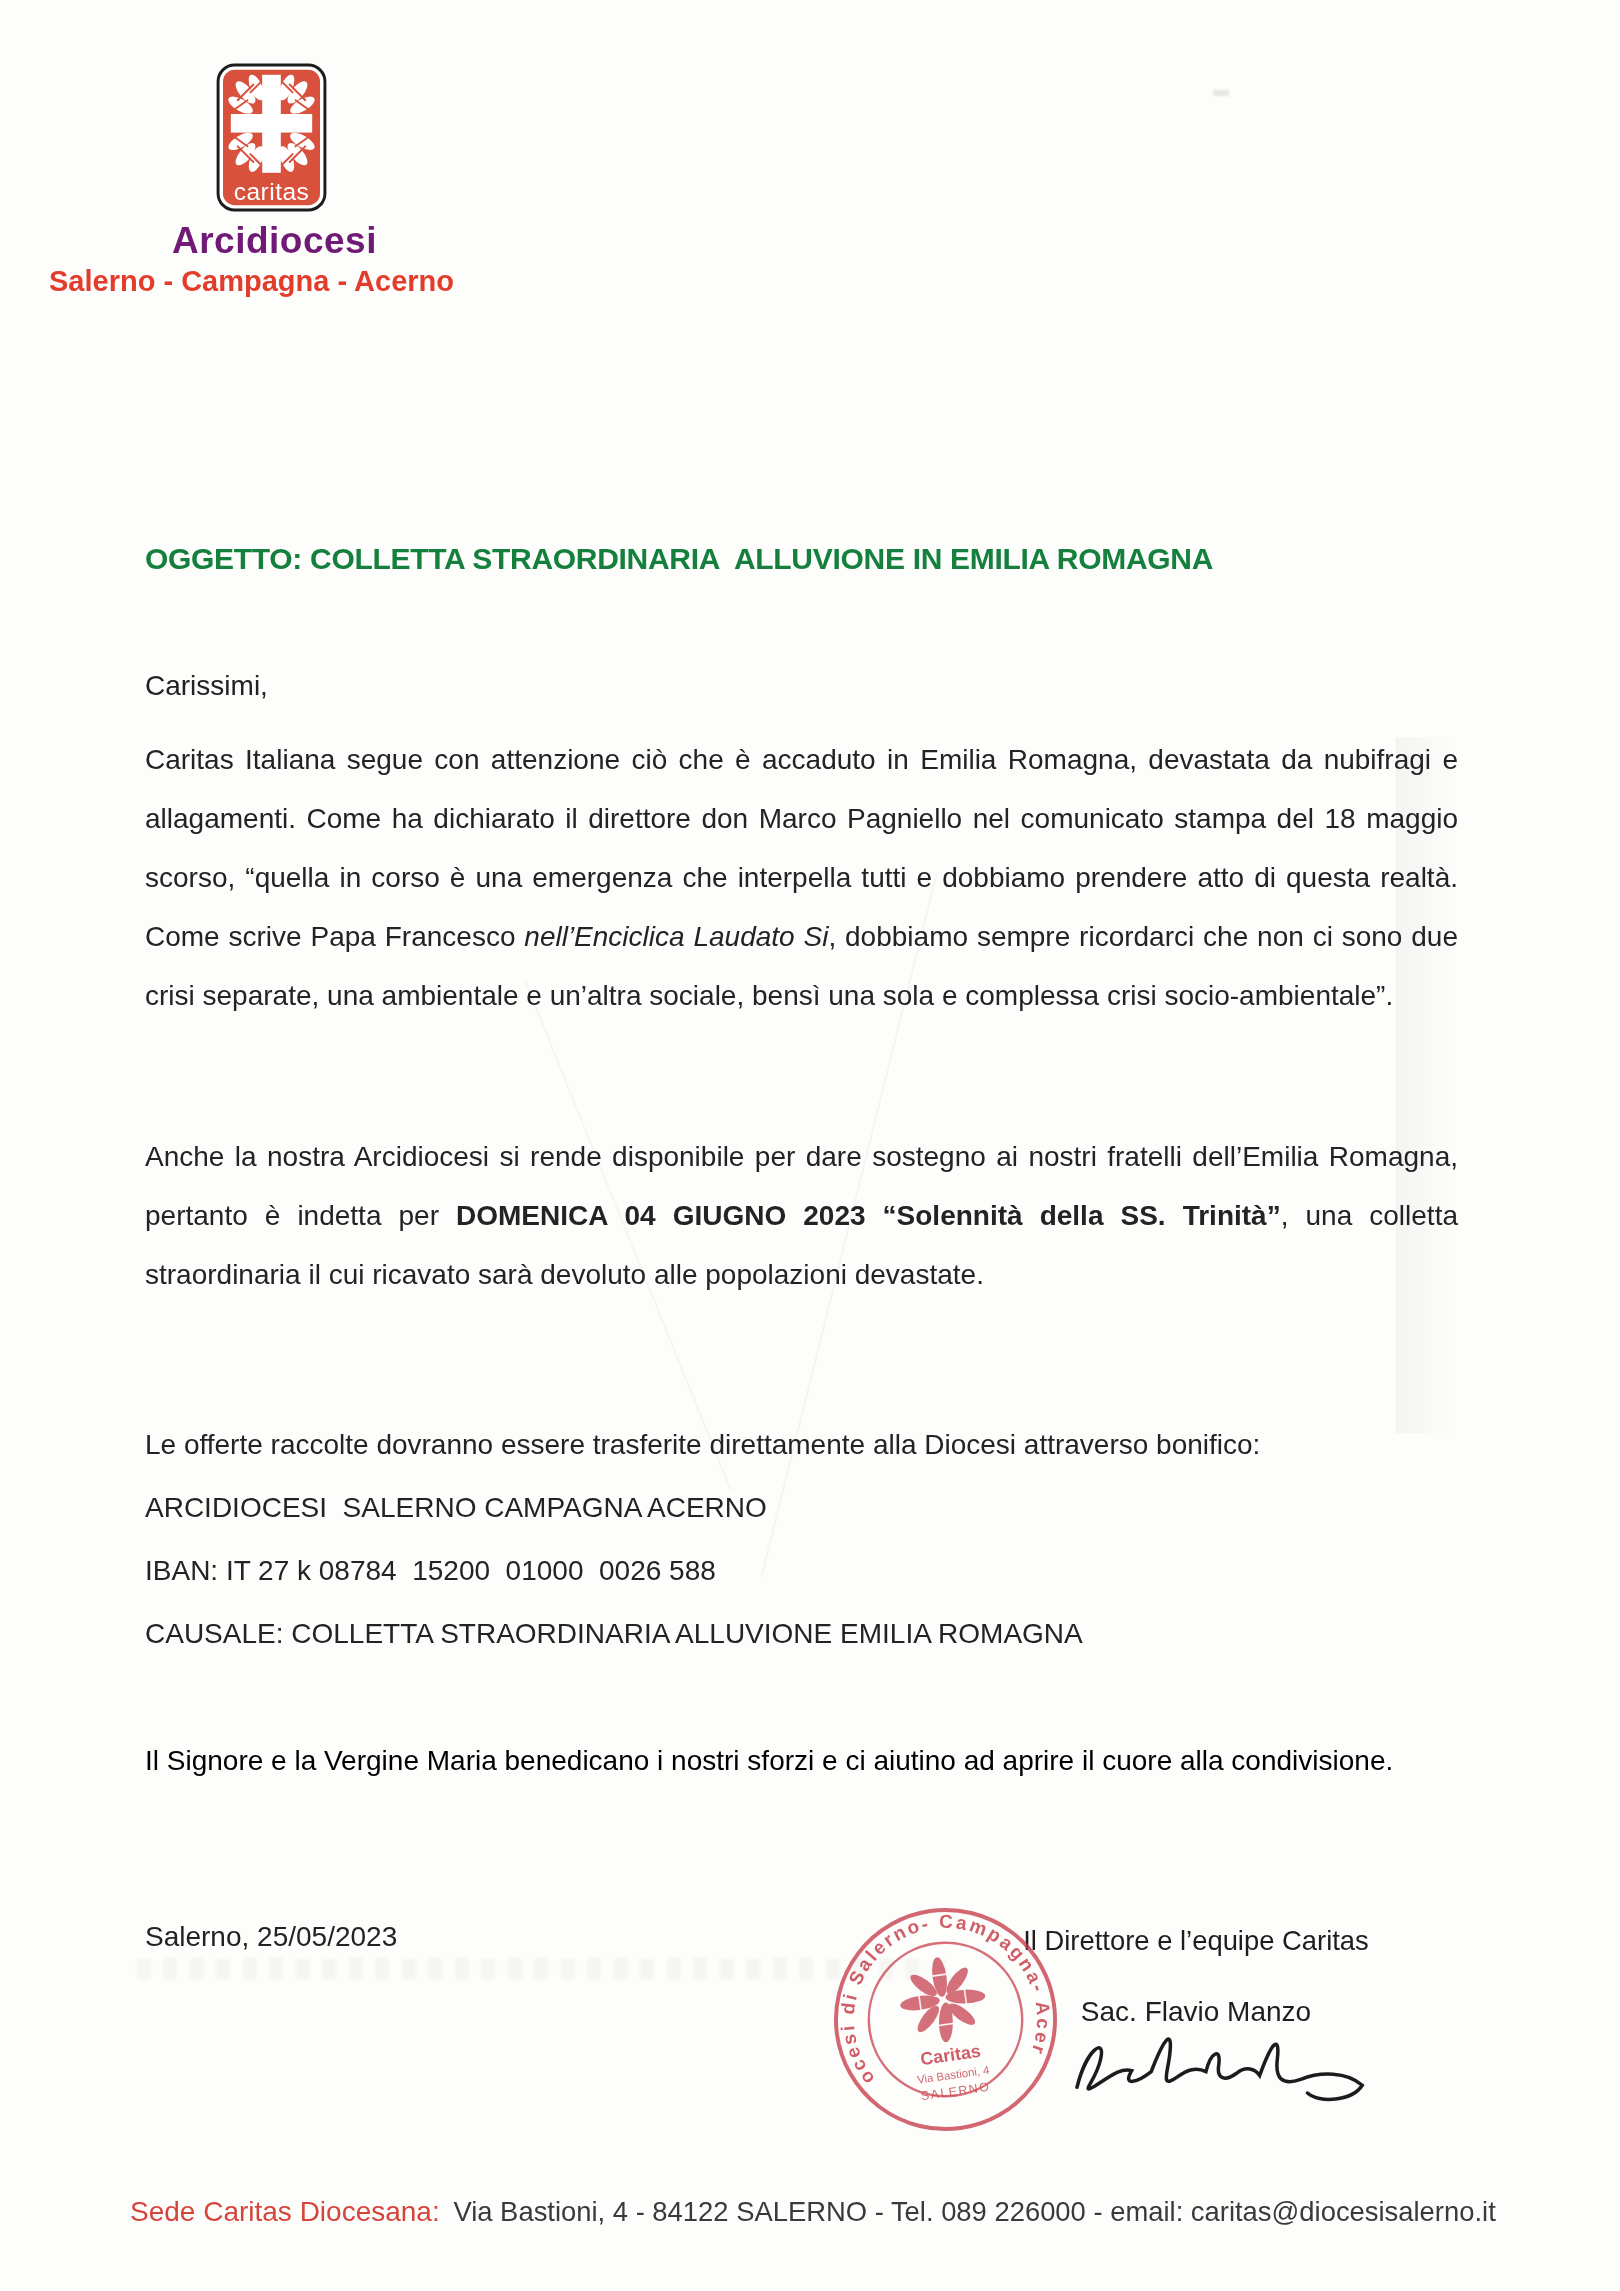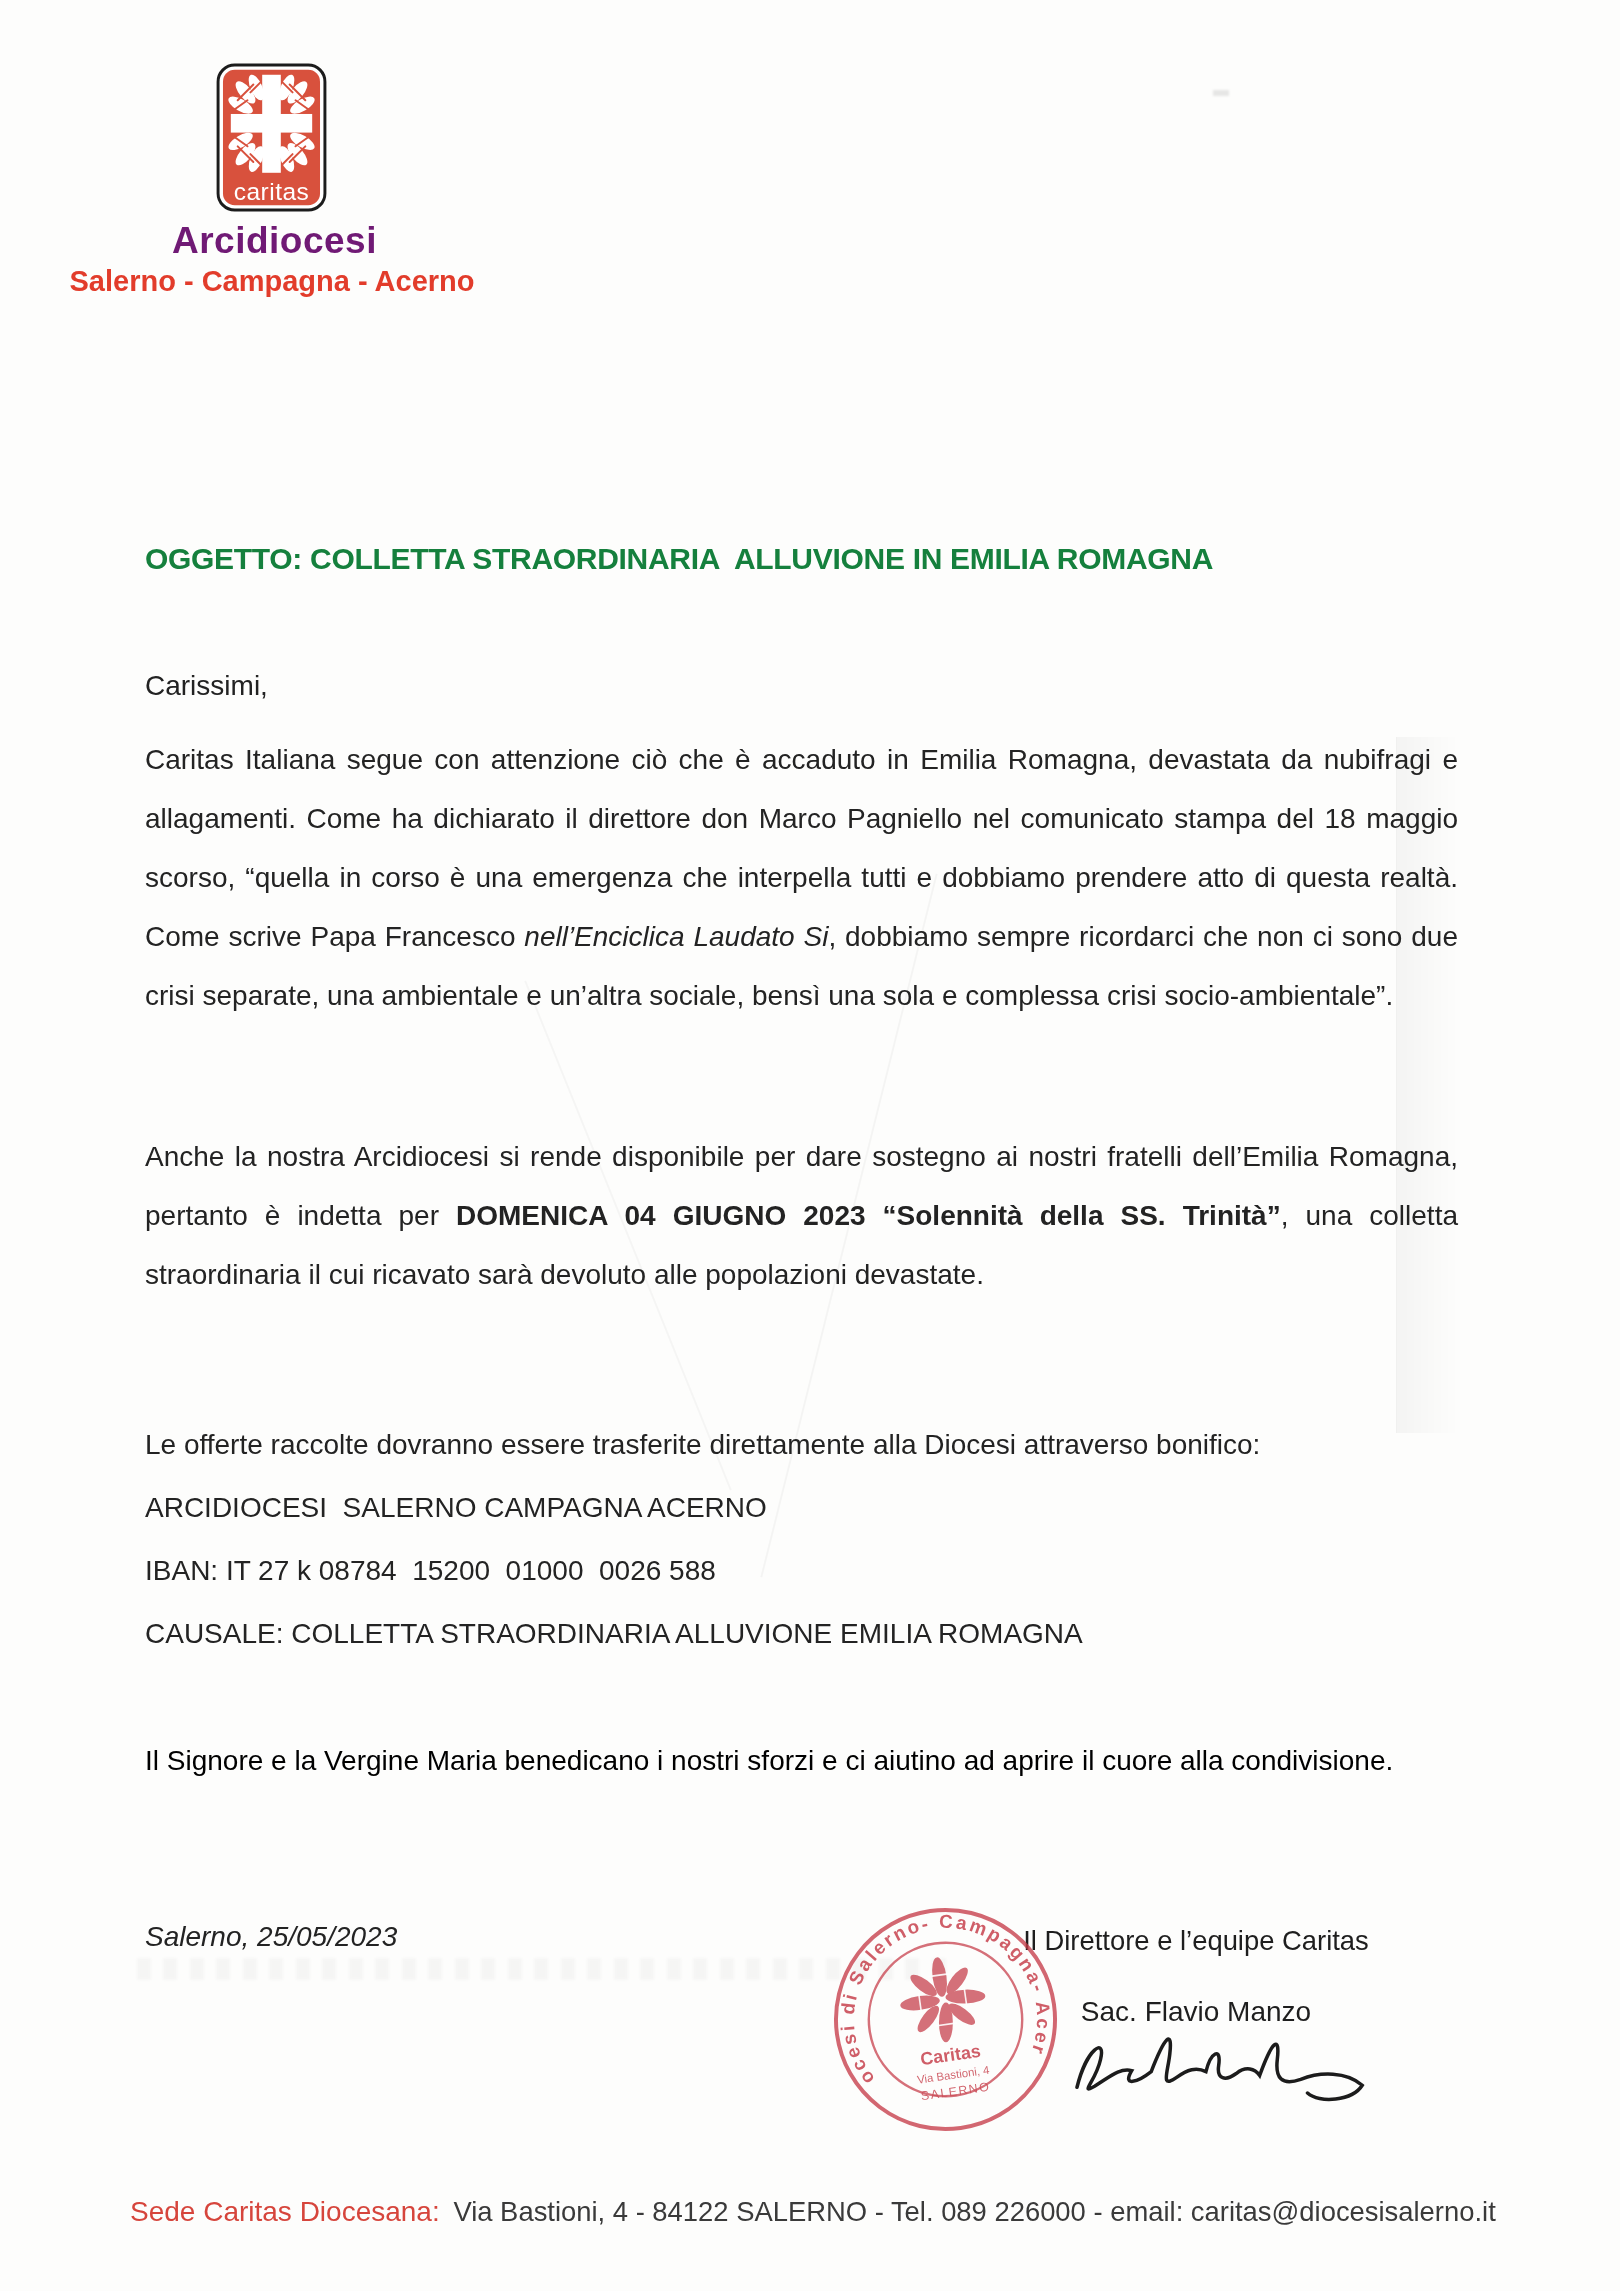--- a/index.html
+++ b/index.html
@@ -18,21 +18,21 @@
 
   
   .logo{left:216px;top:63px;width:111px;height:149px;}
   .org-name{
     left:108px;top:220px;width:333px;
     text-align:center;font-size:37px;font-weight:700;color:#701a75;
     letter-spacing:0.5px;
   }
   .org-subtitle{
     left:49px;top:265px;width:446px;
-    text-align:center;font-size:29px;font-weight:700;color:#e23c2b;
+    text-align:left;font-size:29px;font-weight:700;color:#e23c2b;
   }
   .recipients{
     right:164px;top:282px;text-align:right;
     font-size:29px;font-weight:700;color:#1e1e1e;line-height:35px;
   }
   .recipients .line2{margin-top:33px;}
 
   
   .subject{
     left:145px;top:542px;width:1313px;
@@ -48,21 +48,21 @@
   .para1{top:730px;}
   .para2{top:1127px;}
   .transfer{
     left:145px;top:1413px;width:1313px;
     font-size:28px;line-height:63px;color:#232323;
   }
   .blessing{
     left:145px;top:1739px;width:1313px;
     font-size:28px;line-height:44px;color:#000000;
   }
-  .dateline{left:145px;top:1921px;font-size:28px;color:#232323;font-style:italic;}
+  .dateline{left:145px;top:1921px;font-size:28px;color:#232323;}
 
   
   .role-line{left:1000px;top:1925px;width:392px;text-align:center;font-size:27.4px;color:#1e1e1e;}
   .signer-name{left:1000px;top:1996px;width:392px;text-align:center;font-size:28px;color:#1e1e1e;}
   .signature{left:1063px;top:2011px;width:323px;height:127px;}
   .stamp{left:831px;top:1903px;width:229px;height:233px;transform:rotate(-8deg);opacity:0.9;}
 
   
   .footer{left:130px;top:2196px;width:1372px;font-size:27.4px;white-space:nowrap;}
   .footer .label{color:#d6453c;font-weight:400;font-size:28px;margin-right:13.7px;}

